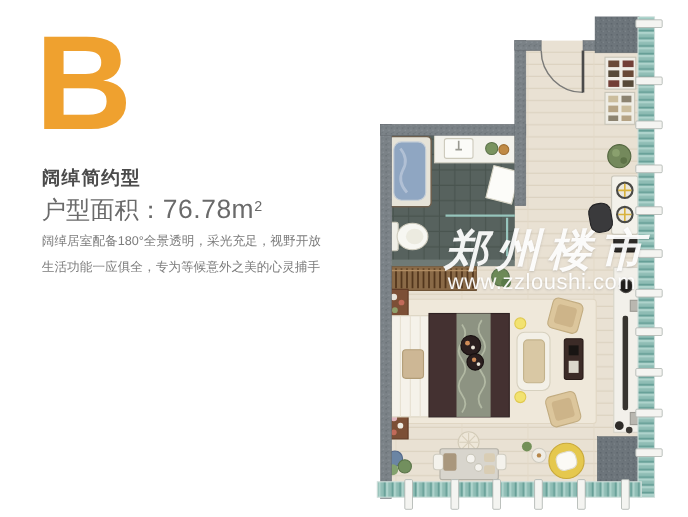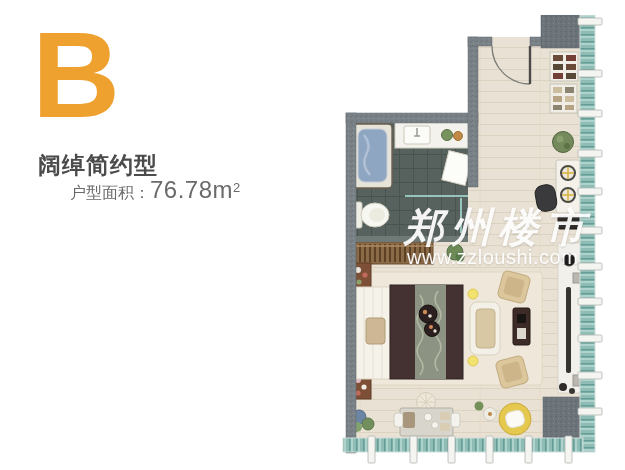--- a/index.html
+++ b/index.html
@@ -1,24 +1,24 @@
 <!DOCTYPE html>
 <html><head>
 <meta charset="utf-8">
 <style>
   html,body{margin:0;padding:0;background:#fff;}
   .page{position:relative;width:625px;height:470px;background:#ffffff;overflow:hidden;
         font-family:"Liberation Sans", sans-serif;}
   
   .unit-letter{position:absolute;left:32px;top:14px;font-size:122px;line-height:1;
                font-weight:bold;color:#EFA12F;letter-spacing:-2px;}
-  .unit-title{position:absolute;left:38px;top:150px;font-size:23px;font-weight:bold;
+  .unit-title{position:absolute;left:38px;top:150px;font-size:17px;font-weight:bold;
               color:#4b4b4b;letter-spacing:1px;}
   .unit-area{position:absolute;left:38px;top:176px;color:#6a6a6a;}
-  .unit-area .lbl{font-size:16px;vertical-align:baseline;margin-left:32px;}
+  .unit-area .lbl{font-size:22px;vertical-align:baseline;}
   .unit-area .val{font-size:24px;letter-spacing:0.5px;margin-top:44px;}
   .unit-area sup{font-size:13px;}
   .unit-desc{position:absolute;left:38px;top:209px;width:290px;font-size:11.5px;
              color:#7c7c7c;line-height:22.5px;}
   .unit-desc p{margin:0;padding:0;}
   
   .floorplan{position:absolute;left:330px;top:15px;width:295px;height:450px;}
   .floorplan svg{display:block;width:295px;height:450px;}
   
   .wm-cn{position:absolute;left:404px;top:200px;font-family:"DejaVu Serif", serif;
@@ -31,20 +31,22 @@
 </style>
 </head>
 <body>
 
 <div class="page">
 
   <div class="unit-letter">B</div>
   <div class="unit-title">阔绰简约型</div>
   <div class="unit-area"><span class="lbl">户型面积：</span><span class="val">76.78m</span><sup>2</sup></div>
   <div class="unit-desc">
+    <p>阔绰居室配备180°全景透明，采光充足，视野开放</p>
+    <p>生活功能一应俱全，专为等候意外之美的心灵捕手</p>
   </div>
 
   <div class="floorplan">
     <svg viewBox="0 0 295 450">
       <defs>
         <pattern id="speckA" width="5" height="5" patternUnits="userSpaceOnUse">
           <rect width="5" height="5" fill="#7b8287"></rect>
           <circle cx="1" cy="1.5" r="0.7" fill="#666d73"></circle>
           <circle cx="3.5" cy="3.5" r="0.6" fill="#8f969c"></circle>
           <circle cx="2.5" cy="0.5" r="0.4" fill="#5c646a"></circle>

